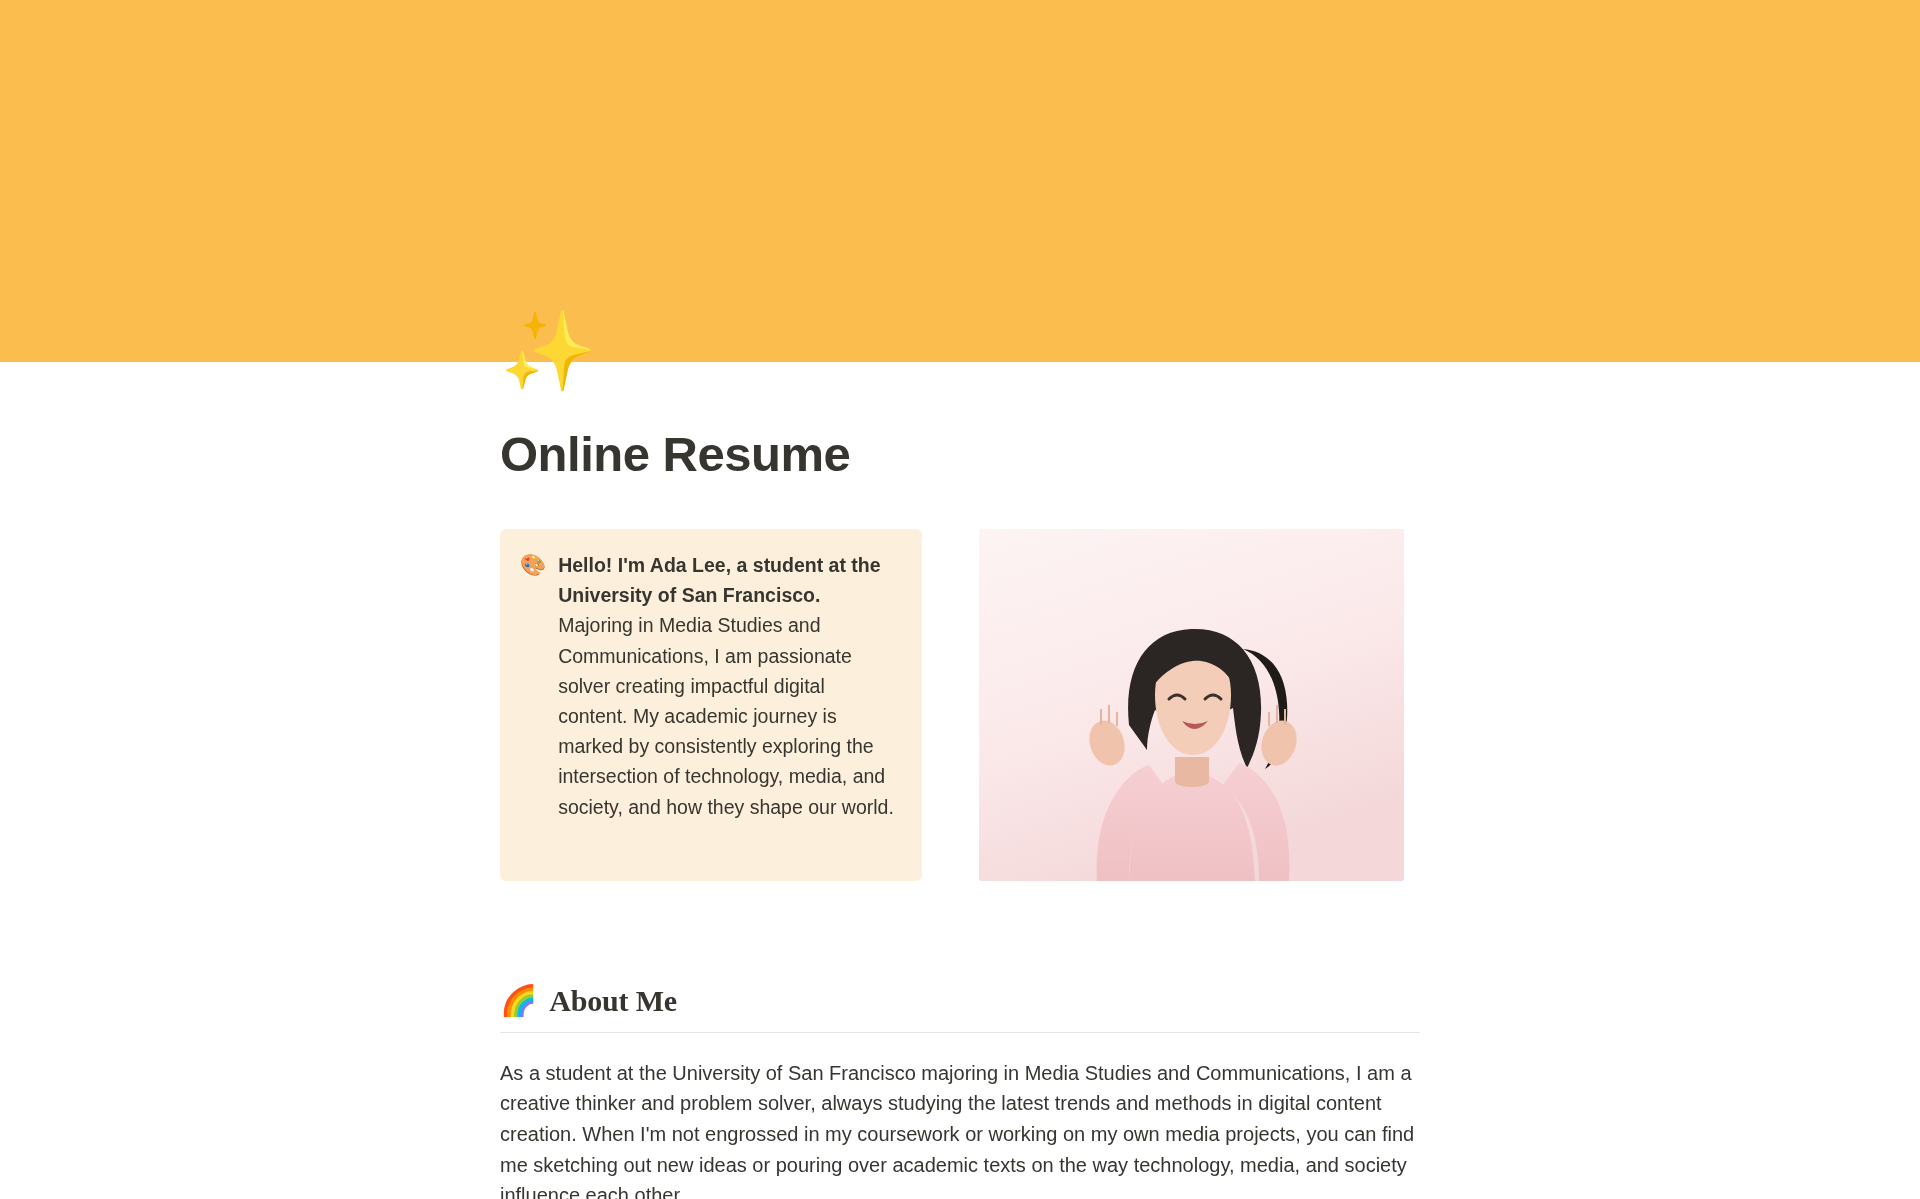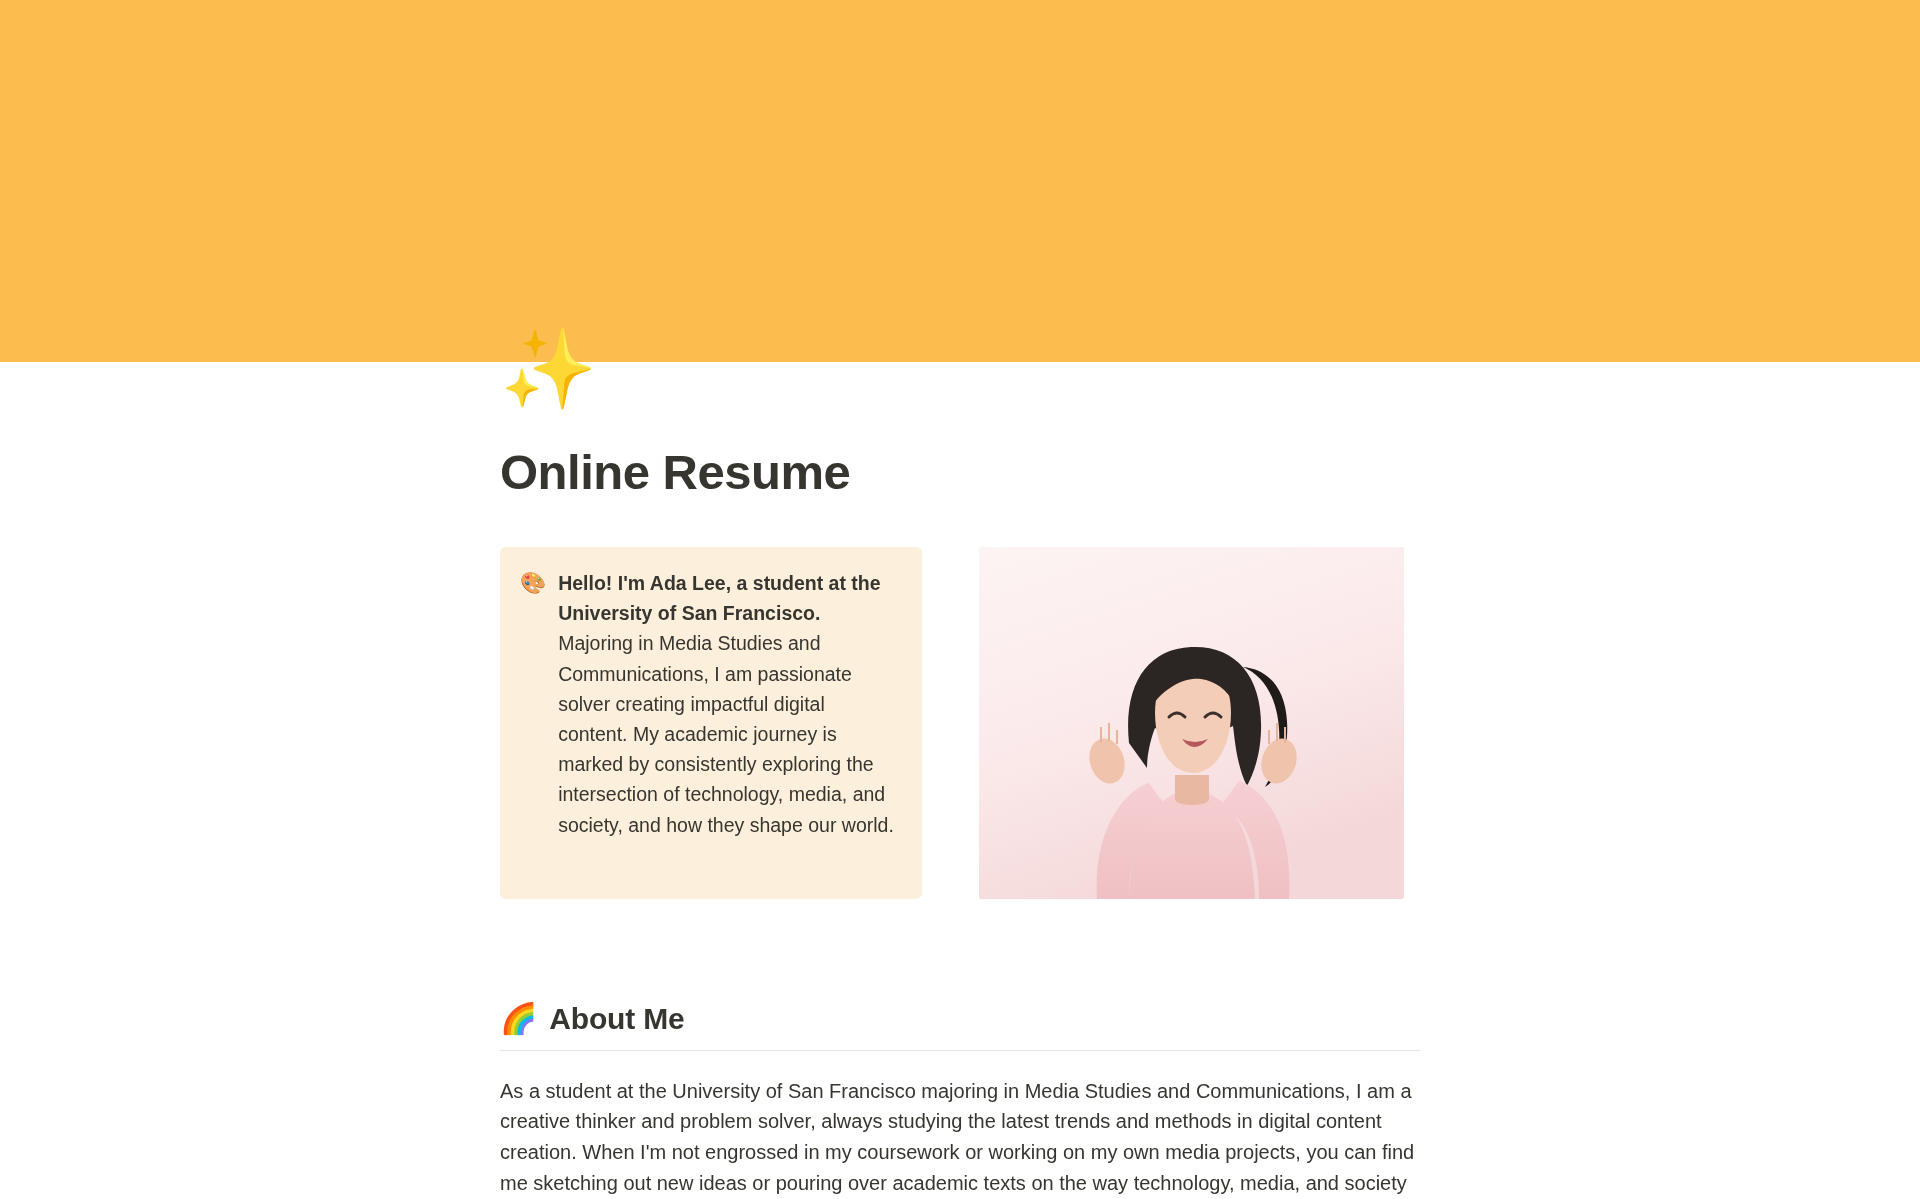--- a/index.html
+++ b/index.html
@@ -36,21 +36,20 @@
     font-family: "DejaVu Sans", sans-serif;
     user-select: none;
   }
   .page-title {
     font-size: 49px;
     font-weight: bold;
     color: #37352f;
     letter-spacing: -0.5px;
     padding-top: 66px;
     line-height: 1.1;
-    margin-top: 18px;
   }
   .two-col {
     display: flex;
     gap: 57px;
     margin-top: 47px;
   }
   .callout {
     width: 422px;
     background: #fcefdb;
     border-radius: 6px;
@@ -92,20 +91,21 @@
   .section-emoji {
     font-size: 30px;
     line-height: 1;
     font-family: "DejaVu Sans", sans-serif;
   }
   .section-title {
     font-size: 30px;
     font-weight: bold;
     color: #37352f;
     letter-spacing: -0.2px;
+    font-family: Liberation Serif, serif;
   }
   .body-text {
     margin-top: 25px;
     font-size: 20px;
     line-height: 1.53;
     color: #37352f;
   }
 </style>
 </head>
 <body>

